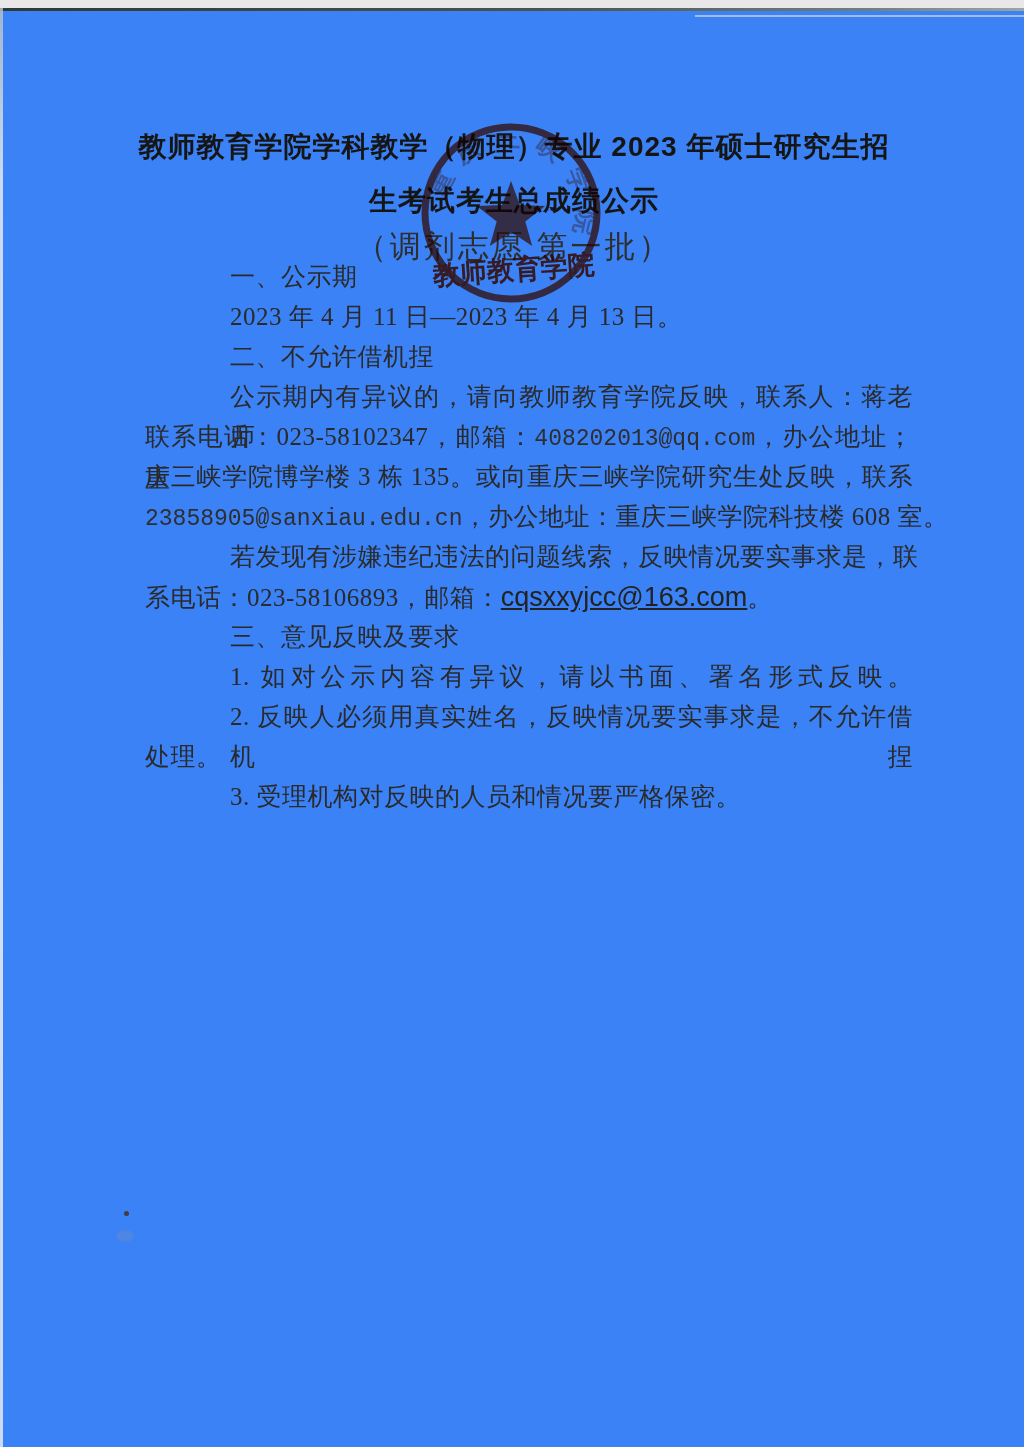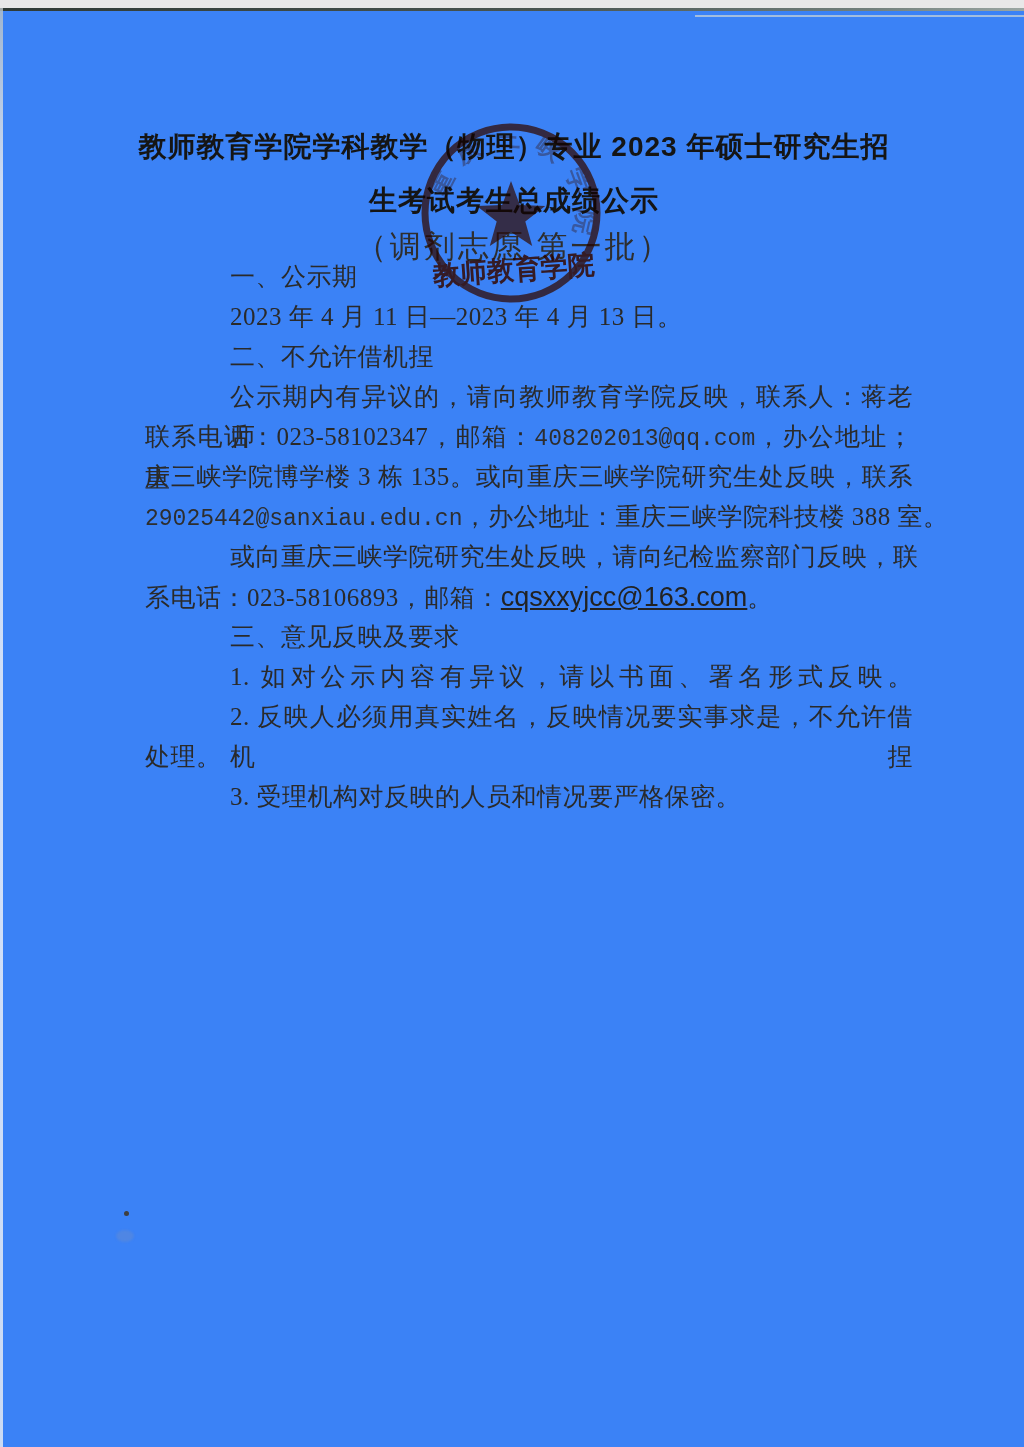--- a/index.html
+++ b/index.html
@@ -69,23 +69,23 @@
     <div class="body-text">
       <div class="line ind">一、公示期</div>
       <div class="line ind">2023 年 4 月 11 日—2023 年 4 月 13 日。</div>
       <div class="line ind">二、不允许借机捏</div>
       <div class="line ind j">公示期内有异议的，请向教师教育学院反映，联系人：蒋老师，</div>
       <div class="line j">
         <span>联系电话：023-58102347，邮箱：</span><span class="email-mono">408202013@qq.com</span><span>，办公地址：重</span>
       </div>
       <div class="line j">庆三峡学院博学楼 3 栋 135。或向重庆三峡学院研究生处反映，联系</div>
       <div class="line">
-        <span class="email-mono">29025442@sanxiau.edu.cn</span><span>，办公地址：重庆三峡学院科技楼 388 室。</span>
+        <span class="email-mono">23858905@sanxiau.edu.cn</span><span>，办公地址：重庆三峡学院科技楼 608 室。</span>
       </div>
-      <div class="line ind">或向重庆三峡学院研究生处反映，请向纪检监察部门反映，联</div>
+      <div class="line ind">若发现有涉嫌违纪违法的问题线索，反映情况要实事求是，联</div>
       <div class="line">
         <span>系电话：023-58106893，邮箱：</span><span class="email-sans">cqsxxyjcc@163.com</span><span>。</span>
       </div>
       <div class="line ind">三、意见反映及要求</div>
       <div class="line ind j">1. 如对公示内容有异议，请以书面、署名形式反映。</div>
       <div class="line ind j">2. 反映人必须用真实姓名，反映情况要实事求是，不允许借机捏</div>
       <div class="line">处理。</div>
       <div class="line ind">3. 受理机构对反映的人员和情况要严格保密。</div>
     </div>
   </div>

